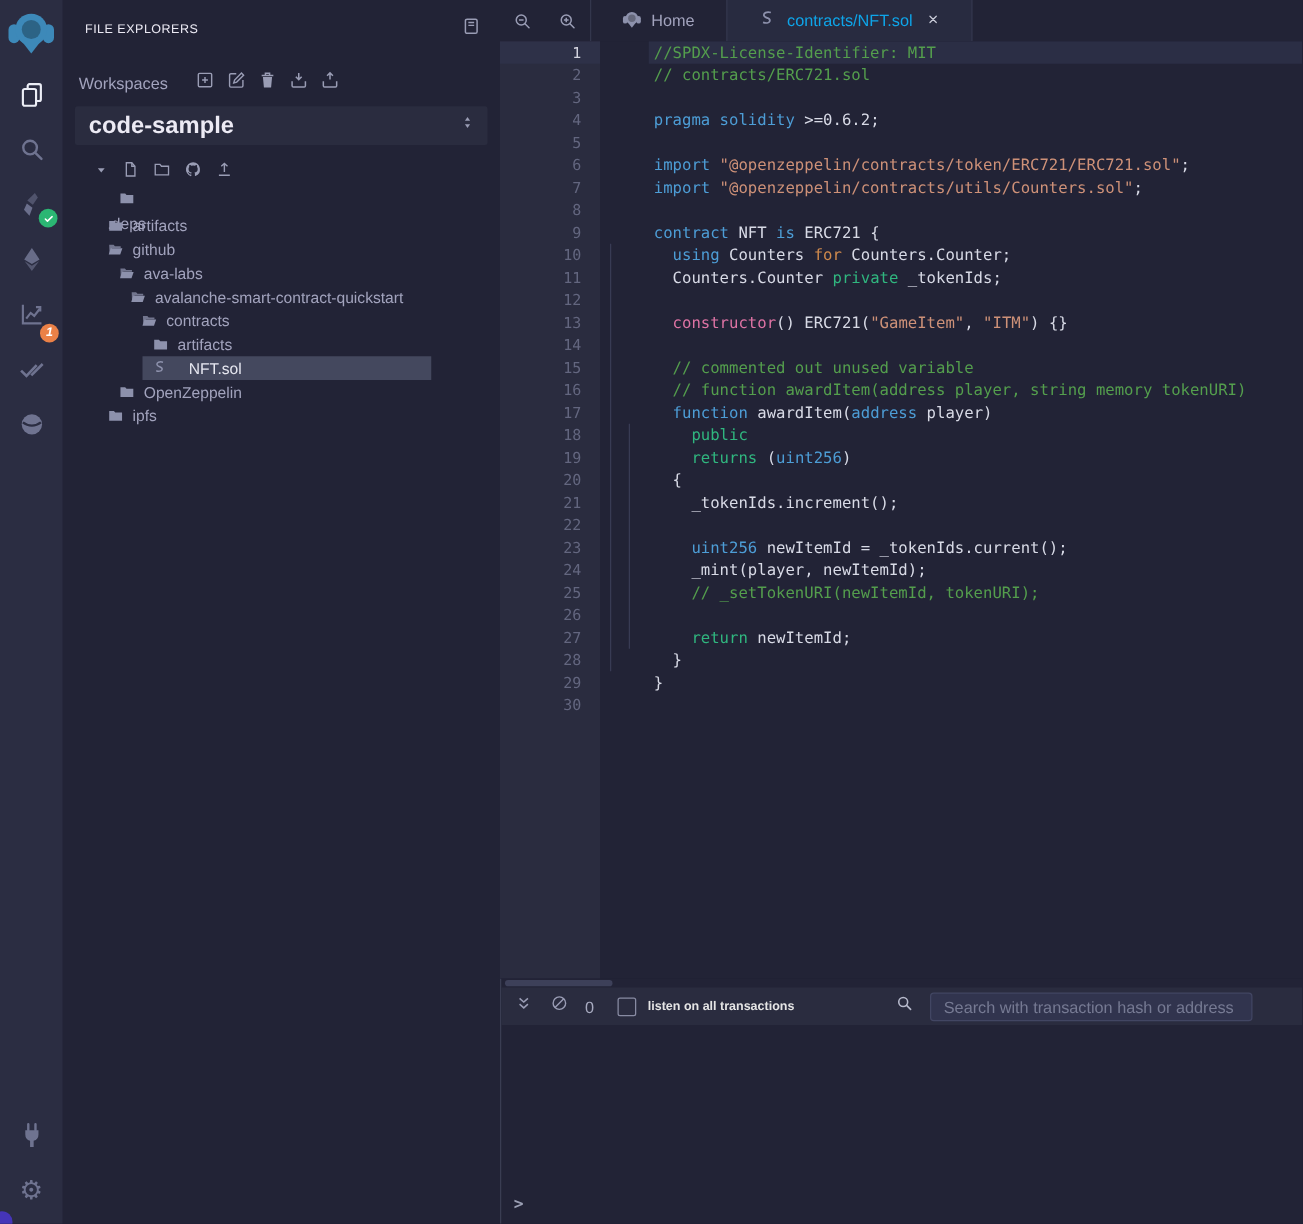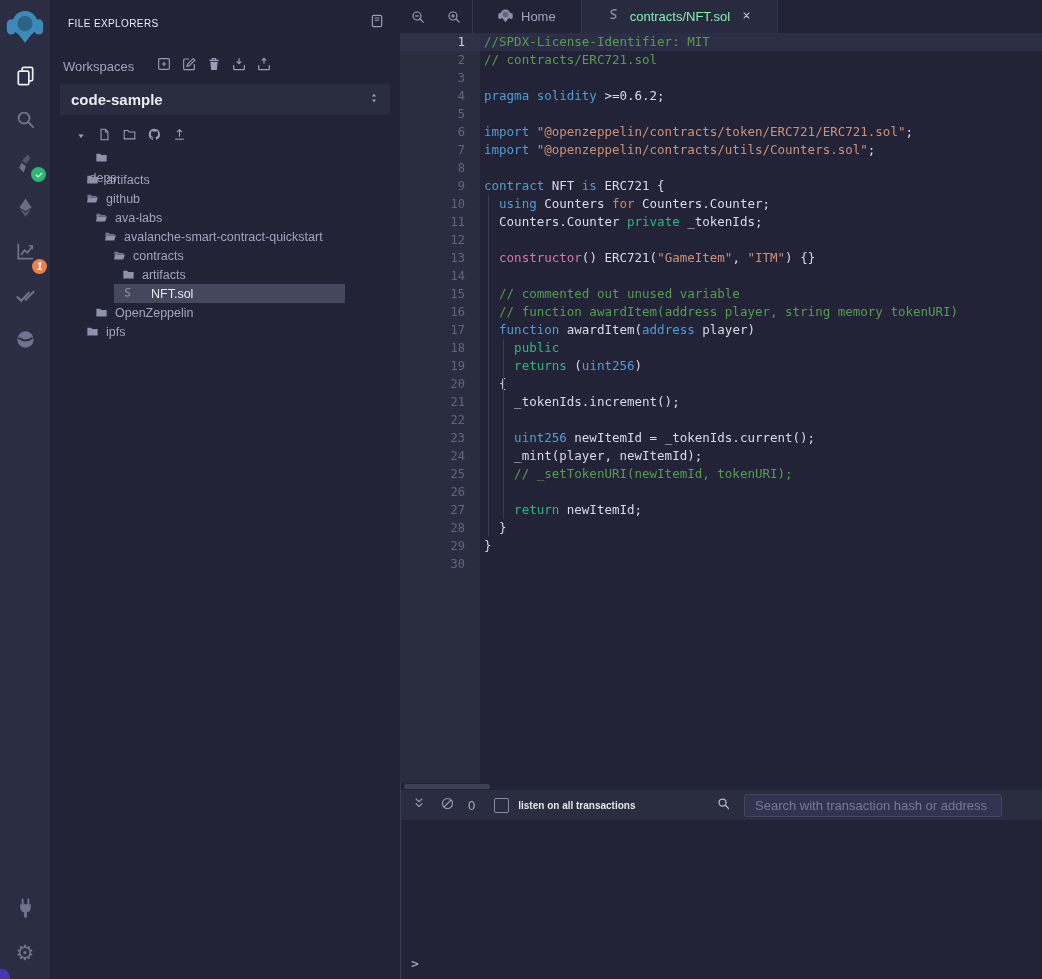--- a/index.html
+++ b/index.html
@@ -23,47 +23,47 @@
   
   .sidepanel { width:350px; flex-shrink:0; background:#222336; }
   .panel-header { height:46px; display:flex; align-items:center; justify-content:space-between; padding:0 15px 0 18px; }
   .panel-title { font-size:10px; font-weight:500; letter-spacing:.4px; color:#eceaf4; }
   .panel-header .book { color:#9a9db5; cursor:pointer; }
   .ws-row { display:flex; align-items:center; padding-left:13px; margin-top:10px; }
   .ws-label { font-size:13px; color:#a2a3bd; }
   .ws-icons { display:flex; align-items:center; gap:9px; margin-left:22px; color:#9a9db5; }
   .ws-icons svg { cursor:pointer; }
   .ws-select { margin:8px 10px 0 10px; height:31px; background:#2a2c3f; border-radius:2px; display:flex; align-items:center; justify-content:space-between; padding:0 9px 0 11px; cursor:pointer; }
-  .ws-select-label { font-size:15px; font-weight:bold; color:#eceaf4; }
+  .ws-select-label { font-size:19px; font-weight:bold; color:#eceaf4; }
   .ws-select .updown { color:#9a9db5; }
   .tree-toolbar { display:flex; align-items:center; gap:10px; padding-left:25px; margin-top:13px; height:17px; color:#9a9db5; }
   .tree-toolbar svg { cursor:pointer; }
   .tree { margin-top:6px; font-size:12.5px; }
   .tree-row { height:19px; display:flex; align-items:center; cursor:pointer; }
   .tree-inner { display:flex; align-items:center; gap:7px; padding:0 8px; height:19px; color:#a2a3bd; }
   .tree-inner.sel { background:#44485e; color:#e6e7f0; width:231px; }
   .ticon { color:#8d91ac; flex-shrink:0; }
   .tlabel { white-space:nowrap; }
 
   
   .main { flex:1; display:flex; flex-direction:column; min-width:0; }
   .tabbar { height:33px; flex-shrink:0; display:flex; align-items:stretch; background:#222336; }
   .zoom-btn { width:36px; display:flex; align-items:center; justify-content:center; color:#9a9db5; cursor:pointer; }
   .tab { display:flex; align-items:center; gap:8px; padding:0 25px; font-size:13px; color:#a2a3bd; border-left:1px solid #33364c; cursor:pointer; white-space:nowrap; }
   .tab .ticn { color:#8d91ac; }
-  .tab.active { background:#282b40; color:#86efac; border-right:1px solid #33364c; }
+  .tab.active { background:#282b40; color:#0ea5e9; border-right:1px solid #33364c; }
   .tab .close { margin-left:3px; color:#c9cbd8; }
 
   
   .editor { flex:1; display:flex; position:relative; overflow:hidden; background:#222336; }
   .gutter { width:80px; flex-shrink:0; background:#2a2c3f; font-family:"DejaVu Sans Mono",monospace; font-size:12px; color:#63667f; text-align:right; }
   .gl { height:18px; line-height:18px; padding-right:15px; }
   .gl.cur { color:#d2d3de; background:#2e3148; }
   .codearea { flex:1; position:relative; font-family:"DejaVu Sans Mono",monospace; font-size:12.5px; min-width:0; }
-  .cl { height:18px; line-height:18px; white-space:pre; padding-left:4px; color:#d8dae6; }
+  .cl { height:18px; line-height:18px; white-space:pre; padding-left:4px; color:#d8dae6;margin-left:39px; }
   .cl.cur { background:#2b2e45; }
   .guide { position:absolute; width:1px; background:#383b54; }
   .cm { color:#549e4d; } .kw { color:#4d9dd6; } .gr { color:#30b67f; }
   .or { color:#d08a4d; } .st { color:#ce9178; } .pk { color:#de73a4; } .tx { color:#d8dae6; }
 
   
   .terminal { height:196px; flex-shrink:0; border-left:1px solid #3a3d52; position:relative; display:flex; flex-direction:column; background:#222336; }
   .scroll-thumb { position:absolute; top:1px; left:3px; width:86px; height:5px; border-radius:3px; background:#3d4059; cursor:pointer; }
   .term-bar { margin-top:7px; height:30px; flex-shrink:0; background:#2a2c3f; display:flex; align-items:center; gap:13px; padding:0 10px; color:#9a9db5; }
   .term-bar svg { cursor:pointer; }

